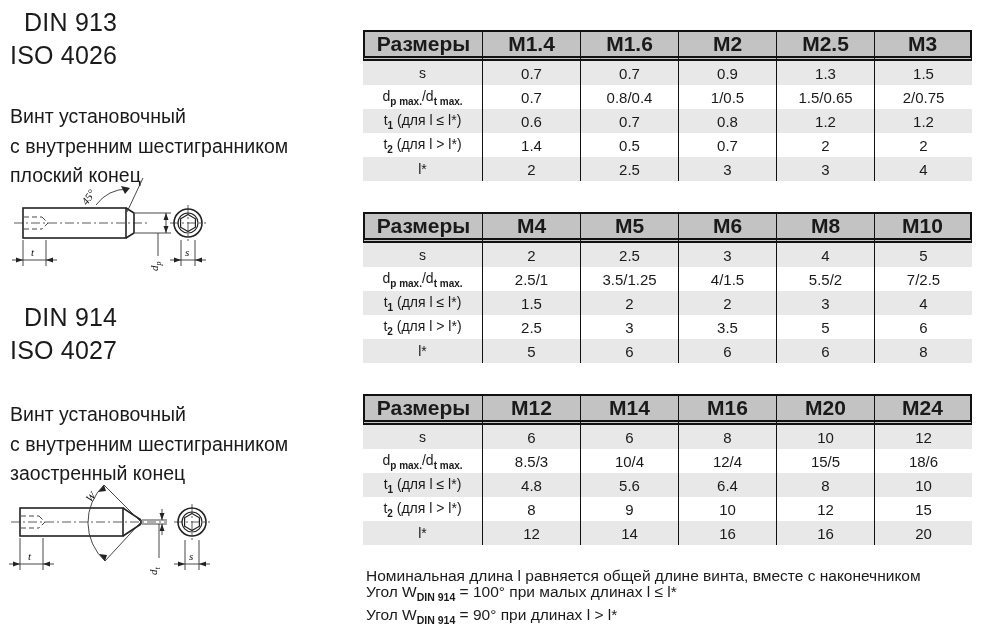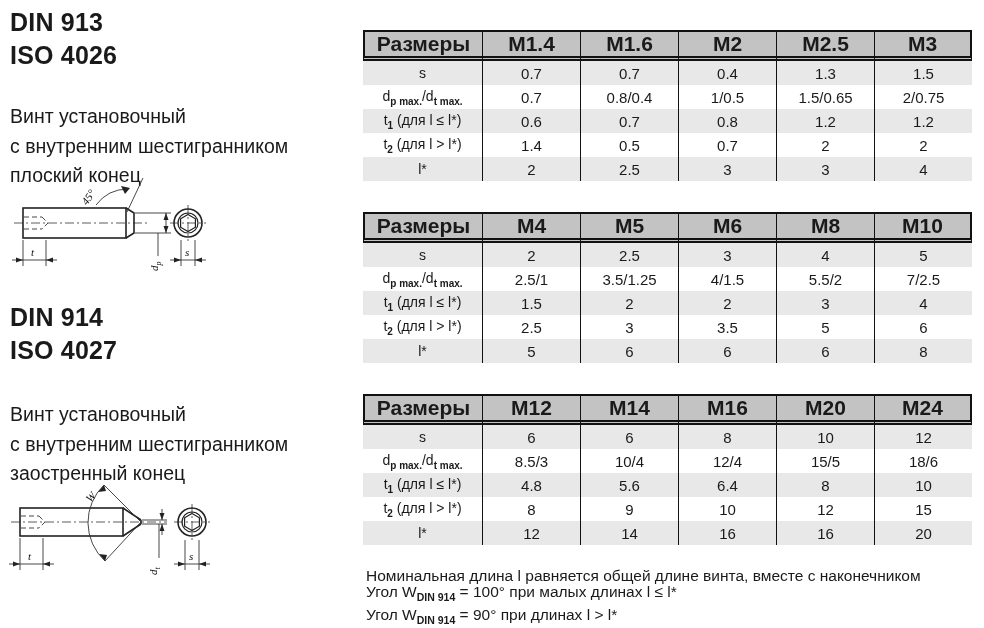--- a/index.html
+++ b/index.html
@@ -7,21 +7,21 @@
     --hbg:#c3c3c3;
     --rbg:#e8e8e8;
     --txt:#1a1a1a;
   }
   html,body{margin:0;padding:0;background:#ffffff;}
   .page{
     position:relative;width:984px;height:628px;background:#ffffff;
     font-family:"Liberation Sans", sans-serif;color:var(--txt);overflow:hidden;
   }
   
-  .std{position:absolute;left:10px;font-weight:700;font-size:25px;line-height:33px;letter-spacing:.2px;}
+  .std{position:absolute;left:10px;font-weight:400;font-size:25px;line-height:33px;letter-spacing:.2px;text-align:right;}
   .desc{position:absolute;left:10px;font-size:19.5px;line-height:29.5px;margin-top:14px;}
   .drawing{position:absolute;}
   .main{fill:none;stroke:#222;stroke-width:1.6;}
   .med{fill:none;stroke:#222;stroke-width:1.2;}
   .thin{fill:none;stroke:#333;stroke-width:0.9;}
   .dash{fill:none;stroke:#333;stroke-width:0.9;stroke-dasharray:5 3;}
   .cl{fill:none;stroke:#333;stroke-width:0.8;stroke-dasharray:9 3 2 3;}
   .arr{fill:#222;stroke:none;}
   .dimtext{font:italic 11px "Liberation Serif", serif;fill:#111;}
   .tsub{font-size:8px;}
@@ -172,21 +172,21 @@
         <th>M2</th>
         <th>M2.5</th>
         <th>M3</th>
       </tr>
     </thead>
     <tbody>
         <tr>
           <th><span>s</span></th>
           <td>0.7</td>
           <td>0.7</td>
-          <td>0.4</td>
+          <td>0.9</td>
           <td>1.3</td>
           <td>1.5</td>
         </tr>
         <tr>
           <th><span>d</span><sub>p max.</sub><span>/d</span><sub>t max.</sub></th>
           <td>0.7</td>
           <td>0.8/0.4</td>
           <td>1/0.5</td>
           <td>1.5/0.65</td>
           <td>2/0.75</td>

